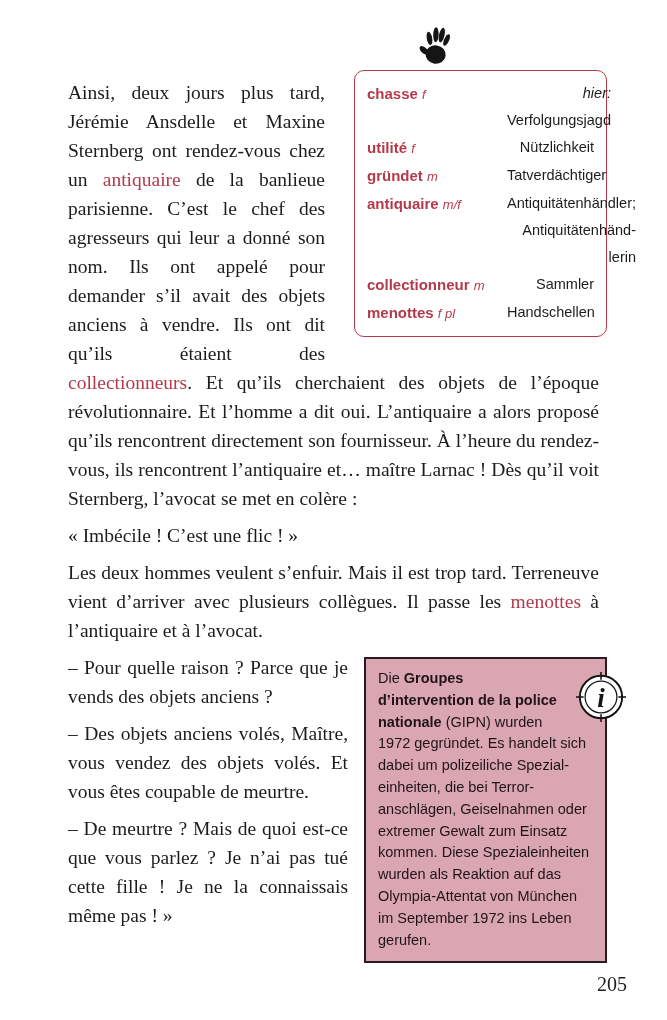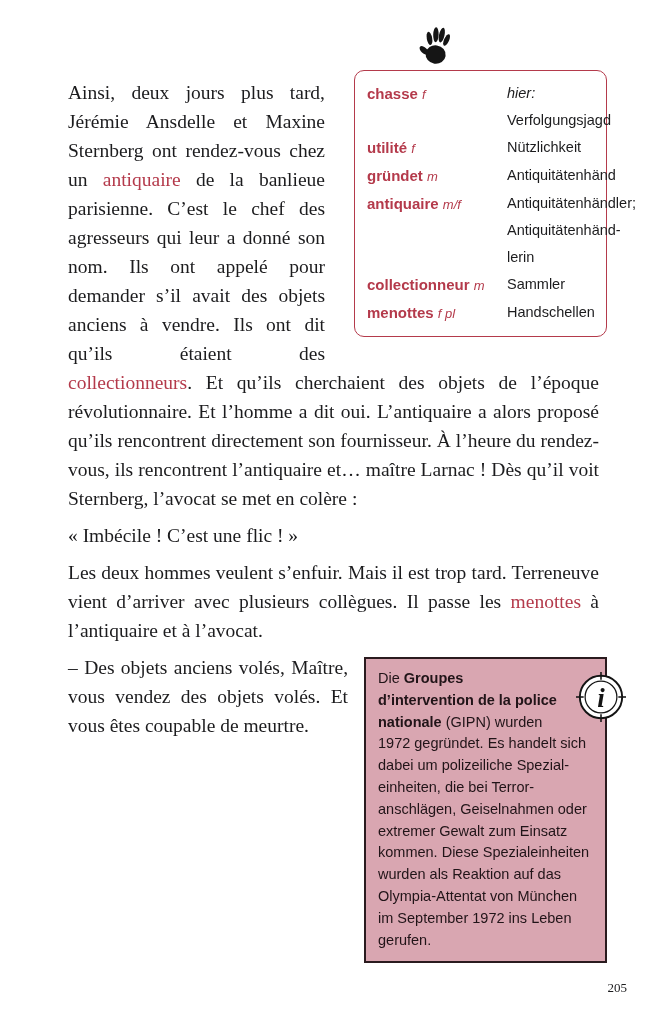--- a/index.html
+++ b/index.html
@@ -51,21 +51,21 @@
     font-family: "Liberation Sans", sans-serif;
     font-size: 14.5px;
     line-height: 27px;
     text-align: left;
     color: var(--ink, #1c1c1e);
     background: #ffffff;
   }
   .vocab-row { display: grid; grid-template-columns: 140px 1fr; }
   .vocab-term { color: var(--accent, #b43a4b); font-weight: 700; font-size: 15px; }
   .vocab-gender { font-style: italic; font-weight: 400; font-size: 13px; }
-  .vocab-de { color: var(--ink, #1c1c1e); }
+  .vocab-de { color: var(--ink, #1c1c1e); text-align: right; }
 
   
   .info-float {
     float: right;
     clear: right;
     width: 243px;
     margin: 4px 0 0 16px;
   }
   .info-box {
     position: relative;
@@ -84,21 +84,21 @@
     right: -22px;
     width: 52px;
     height: 52px;
   }
   .icon-spacer { float: right; width: 32px; height: 62px; }
 
   .page-number {
     position: absolute;
     right: 40px;
     bottom: 24px;
-    font-size: 13px;
+    font-size: 20px;
     color: var(--ink, #1c1c1e);
   }
 </style>
 </head>
 <body>
 
 <div class="page">
   <div class="content">
 
     <div class="vocab-float">
@@ -116,21 +116,21 @@
         <div class="vocab-row">
           <div class="vocab-term"><span>chasse</span> <span class="vocab-gender">f</span></div>
           <div class="vocab-de"><span class="i">hier:</span><span> Verfolgungsjagd</span></div>
         </div>
         <div class="vocab-row">
           <div class="vocab-term"><span>utilité</span> <span class="vocab-gender">f</span></div>
           <div class="vocab-de"><span>Nützlichkeit</span></div>
         </div>
         <div class="vocab-row">
           <div class="vocab-term"><span>gründet</span> <span class="vocab-gender">m</span></div>
-          <div class="vocab-de"><span>Antiquitätenhänd</span></div>
+          <div class="vocab-de"><span>Tatverdächtiger</span></div>
         </div>
         <div class="vocab-row">
           <div class="vocab-term"><span>antiquaire</span> <span class="vocab-gender">m/f</span></div>
           <div class="vocab-de"><span>Antiquitätenhändler; Antiquitätenhänd­lerin</span></div>
         </div>
         <div class="vocab-row">
           <div class="vocab-term"><span>collectionneur</span> <span class="vocab-gender">m</span></div>
           <div class="vocab-de"><span>Sammler</span></div>
         </div>
         <div class="vocab-row">
@@ -155,17 +155,19 @@
             <line x1="1" y1="27" x2="9" y2="27" stroke="#141414" stroke-width="1.6"></line>
             <line x1="45" y1="27" x2="53" y2="27" stroke="#141414" stroke-width="1.6"></line>
             <text x="27" y="37" font-family="Liberation Serif, serif" font-size="28" font-weight="bold" font-style="italic" text-anchor="middle" fill="#141414">i</text>
           </svg>
         </div>
         <div class="icon-spacer"></div>
         <div><span>Die </span><span class="b">Groupes d’intervention de la police nationale</span><span> (GIPN) wurden 1972 ge­gründet. Es handelt sich dabei um polizeiliche Spezial­einheiten, die bei Terror­anschlägen, Geisel­nahmen oder extremer Gewalt zum Einsatz kommen. Diese Spezial­einheiten wurden als Reaktion auf das Olympia-Attentat von München im Sep­tember 1972 ins Leben gerufen.</span></div>
       </div>
     </div>
 
+    <p class="para"><span>– Pour quelle raison&nbsp;? Parce que je vends des objets anciens&nbsp;?</span></p>
     <p class="para"><span>– Des objets anciens volés, Maître, vous vendez des objets volés. Et vous êtes coupable de meurtre.</span></p>
+    <p class="para"><span>– De meurtre&nbsp;? Mais de quoi est-ce que vous parlez&nbsp;? Je n’ai pas tué cette fille&nbsp;! Je ne la connaissais même pas&nbsp;!&nbsp;»</span></p>
   </div>
 
   <div class="page-number">205</div>
 </div>
 
 </body></html>

